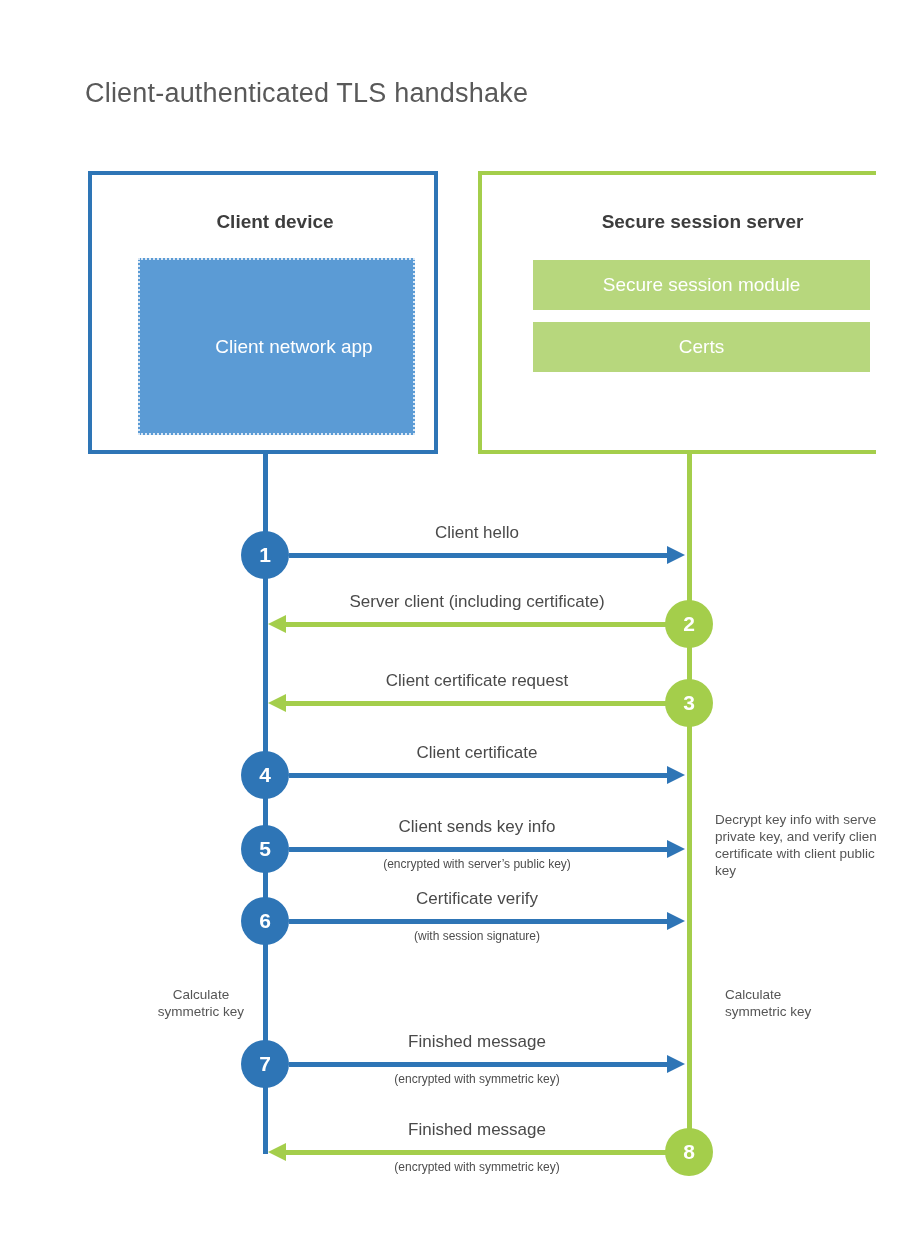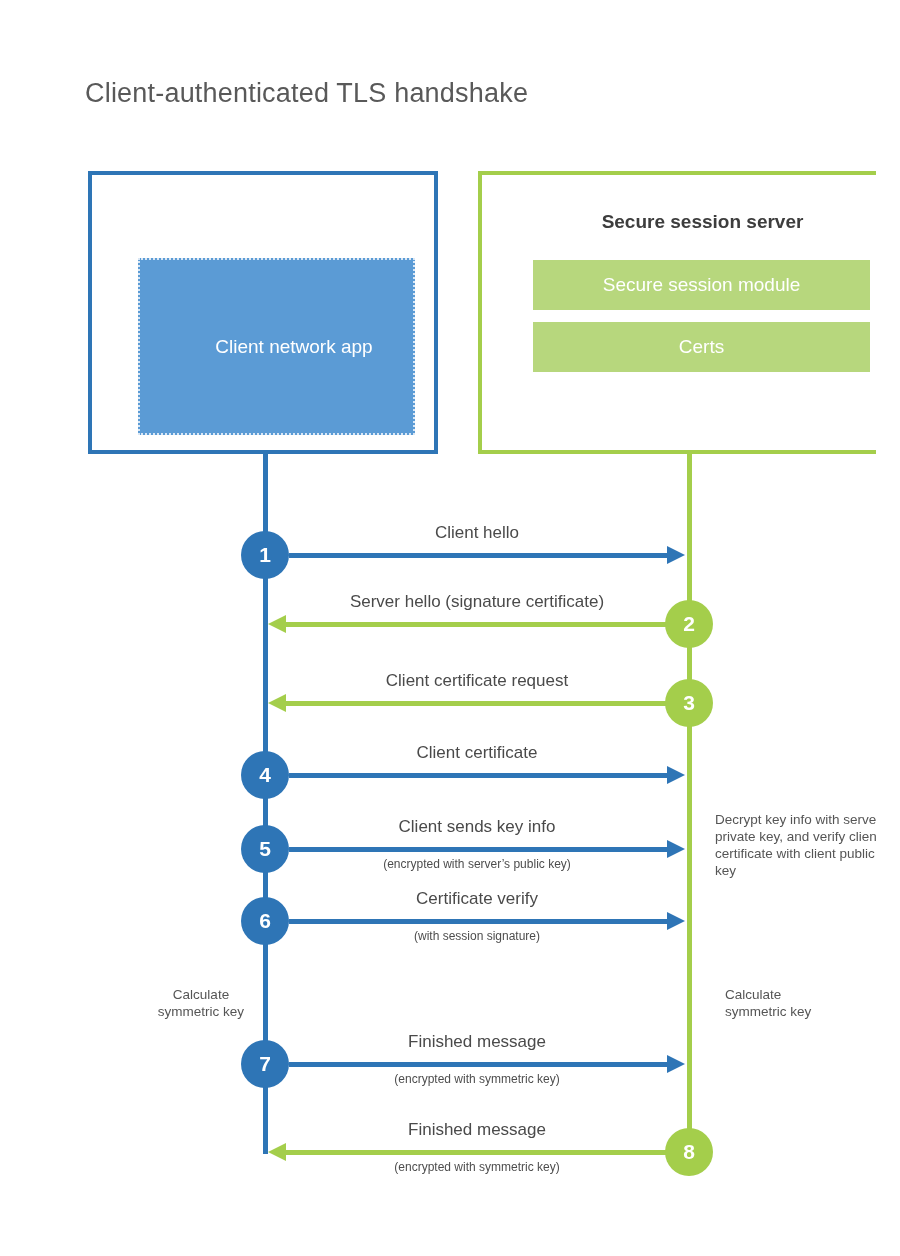--- a/index.html
+++ b/index.html
@@ -57,20 +57,21 @@
   .note.calc-right { left:677px; top:938px; width:120px; text-align:left; }
 </style>
 </head>
 <body>
 
 <div class="canvas">
 
   <div class="title">Client-authenticated TLS handshake</div>
 
   <div class="frame client">
+    <div class="frame-title">Client device</div>
     <div class="app-box">
       <span>Client network app</span>
     </div>
   </div>
 
   <div class="frame server">
     <div class="frame-title">Secure session server</div>
     <div class="bar" style="top:73px">Secure session module</div>
     <div class="bar" style="top:135px">Certs</div>
   </div>
@@ -79,21 +80,21 @@
   <div class="lifeline green"></div>
 
   <div>
     <div class="msg-label" style="top:475px">Client hello</div>
     <div class="line blue" style="left:241px;top:505px;width:379px"></div>
     <div class="head rb" style="left:619px;top:498px"></div>
     <div class="circle blue" style="top:483px">1</div>
   </div>
 
   <div>
-    <div class="msg-label" style="top:544px">Server hello (signature certificate)</div>
+    <div class="msg-label" style="top:544px">Server client (including certificate)</div>
     <div class="line green" style="left:238px;top:574px;width:380px"></div>
     <div class="head lg" style="left:220px;top:567px"></div>
     <div class="circle green" style="top:552px">2</div>
   </div>
 
   <div>
     <div class="msg-label" style="top:623px">Client certificate request</div>
     <div class="line green" style="left:238px;top:653px;width:380px"></div>
     <div class="head lg" style="left:220px;top:646px"></div>
     <div class="circle green" style="top:631px">3</div>

